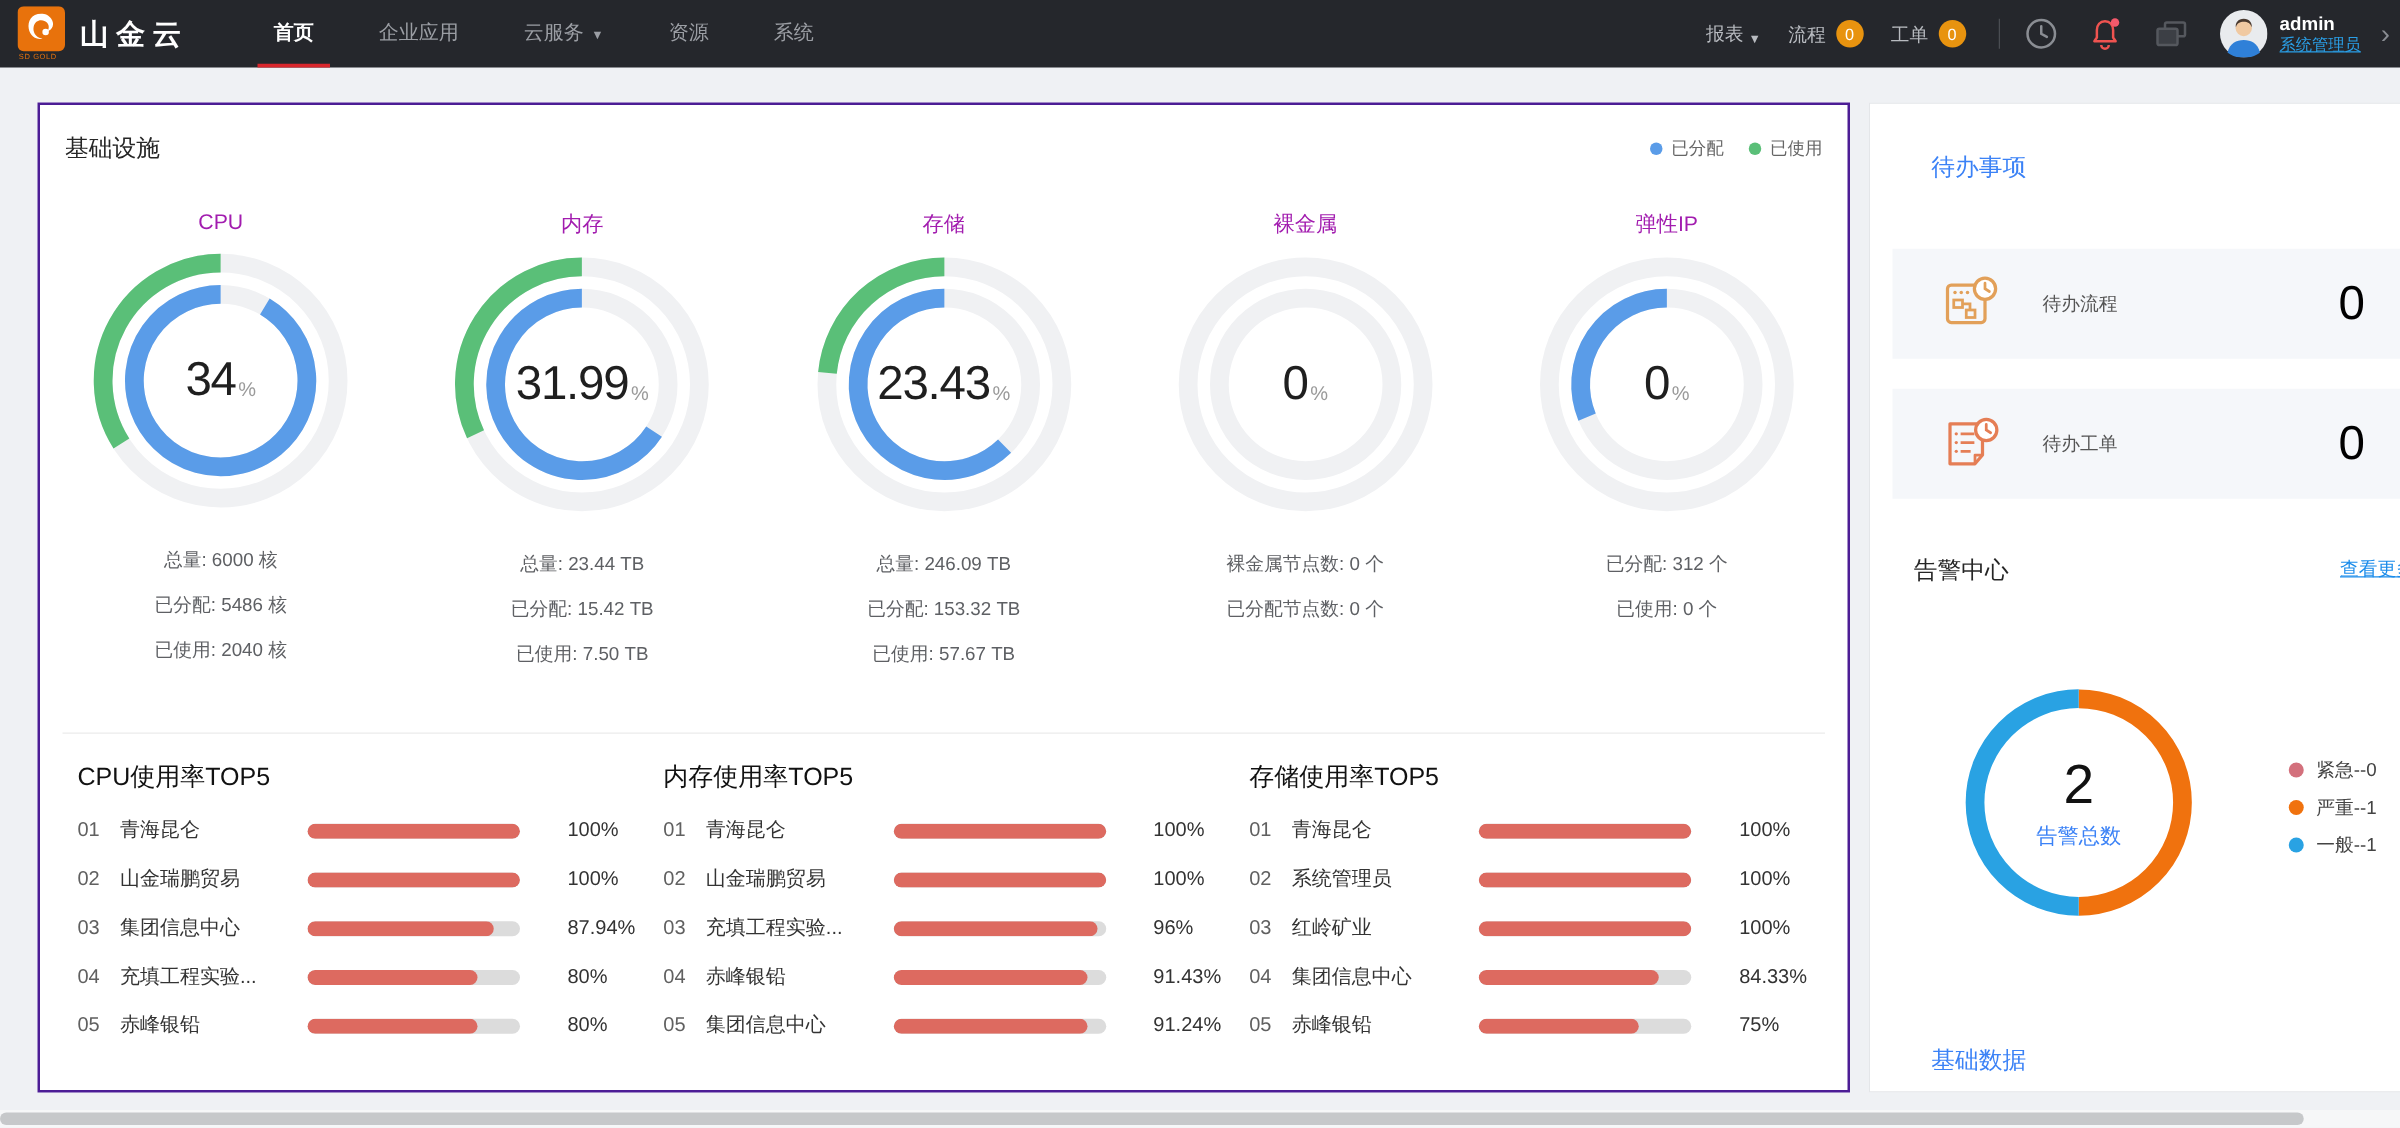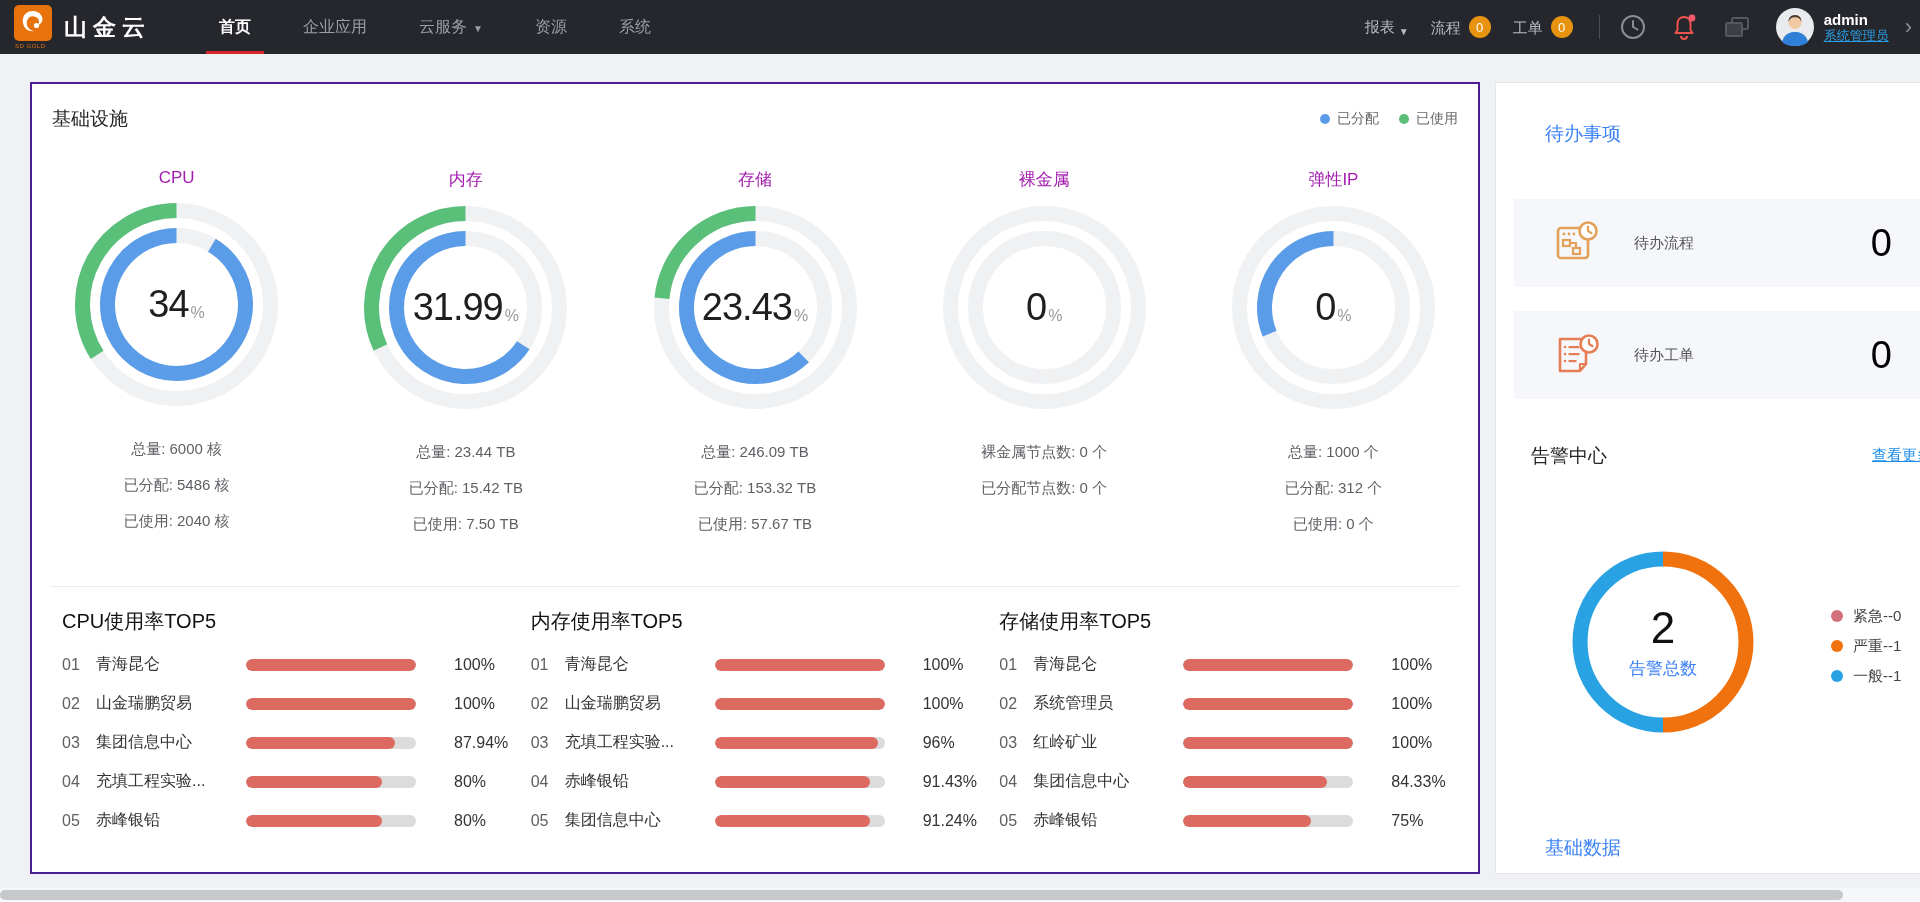--- a/index.html
+++ b/index.html
@@ -266,21 +266,20 @@
             <circle cx="102.5" cy="102.5" r="94" fill="none" stroke="#F0F1F3" stroke-width="15"></circle>
             <circle cx="102.5" cy="102.5" r="69" fill="none" stroke="#F0F1F3" stroke-width="15"></circle>
             <path d="M 102.50 33.50 A 69 69 0 0 0 38.67 128.70" fill="none" stroke="#5A9CE8" stroke-width="15"></path>
           </svg>
           <div class="gauge-center">
             <span class="gauge-val">0</span>
             <span class="gauge-unit">%</span>
           </div>
         </div>
         <div class="gauge-stats">
-          <div class="gauge-stat">总量: 1000 个</div>
           <div class="gauge-stat">已分配: 312 个</div>
           <div class="gauge-stat">已使用: 0 个</div>
         </div>
       </div>
     </div>
   <div class="hr"></div>
   <div class="top5-row" id="top5-row">
       <div class="top5-sec">
         <div class="top5-title">CPU使用率TOP5</div>
         <div class="top5-line">

